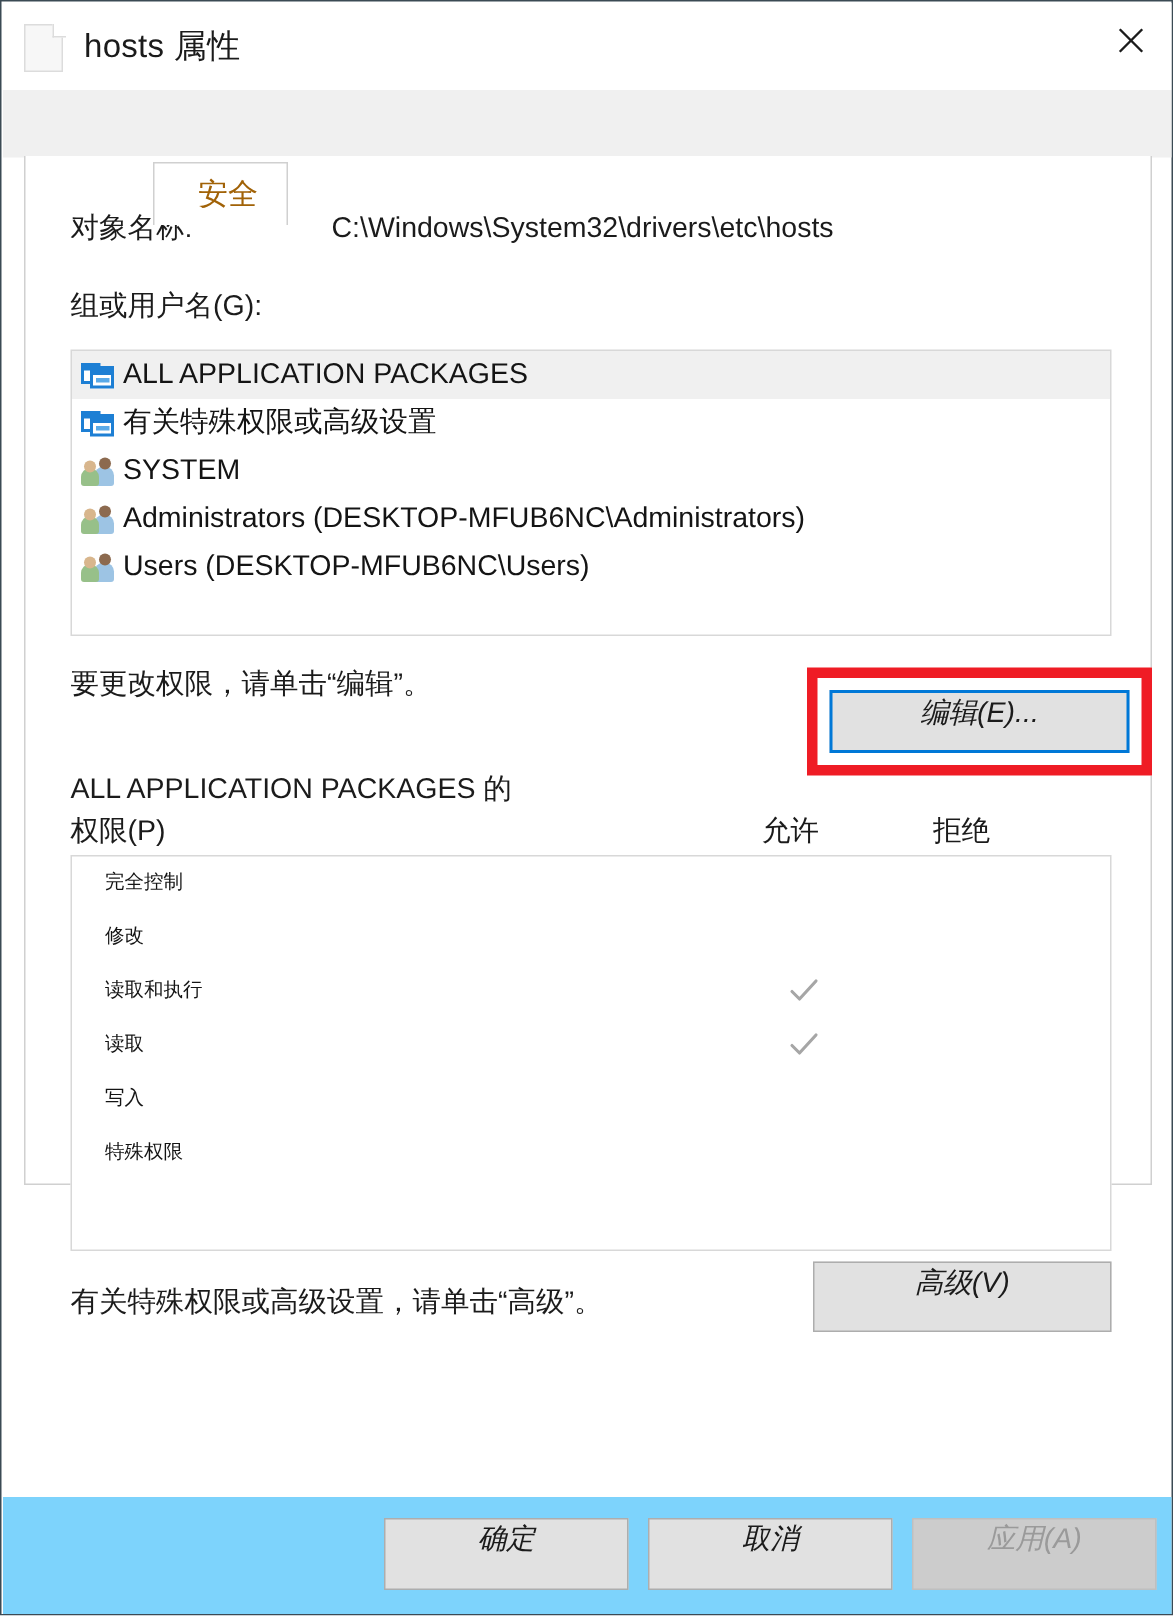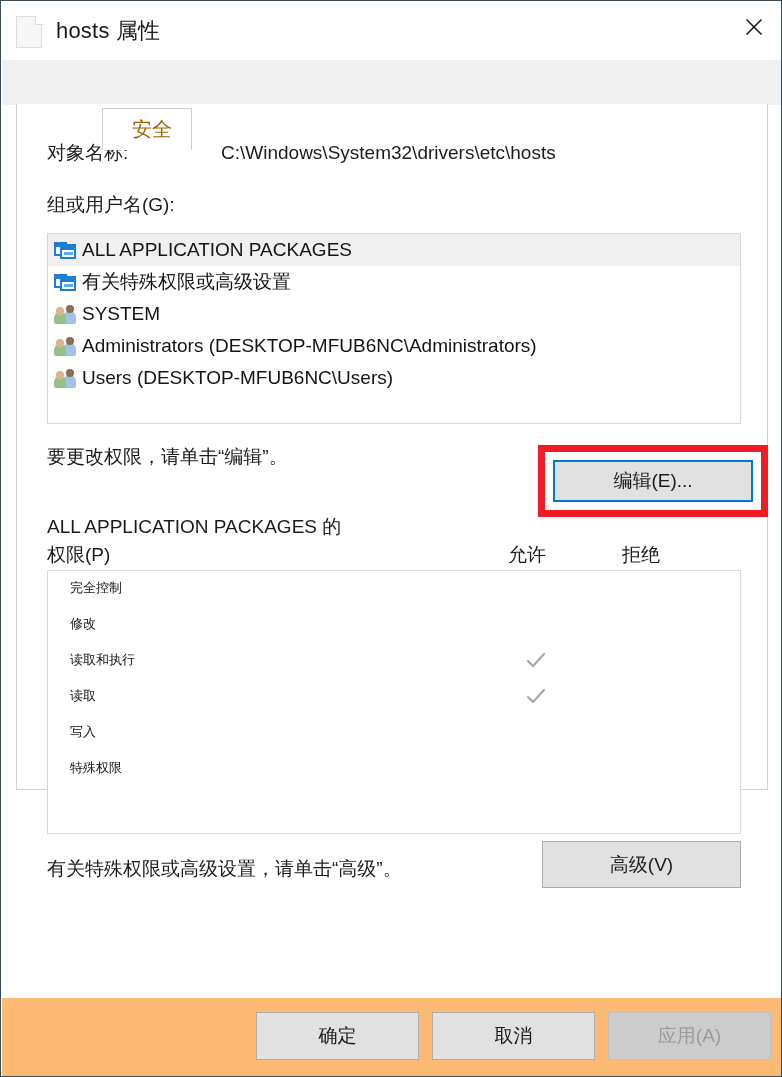--- a/index.html
+++ b/index.html
@@ -233,25 +233,26 @@
   
   .edit-hint { left: 30px; top: 340px; }
 
   .btn {
     box-sizing: border-box;
     background: #e1e1e1;
     border: 1px solid #adadad;
     font-size: 19px;
     color: #1b1b1b;
     display: flex;
-    align-items: center;
+    align-items: flex-start;
     justify-content: center;
     white-space: nowrap;
     cursor: default;
     font-family: "Liberation Sans", "DejaVu Sans", sans-serif;
+    font-style: italic;
   }
   .btn.disabled {
     background: #cccccc;
     border-color: #bfbfbf;
     color: #9a9a9a;
   }
 
   #edit-highlight {
     position: absolute;
     left: 521px; top: 341px;
@@ -306,21 +307,21 @@
     position: absolute;
     left: 525px; top: 737px;
     width: 199px; height: 47px;
   }
 
   
   .footer {
     position: absolute;
     left: 1px; top: 997px;
     width: 780px; height: 79px;
-    background: #fdba74;
+    background: #7dd3fc;
   }
   .footer .btn {
     position: absolute;
     top: 14px;
     width: 163px; height: 48px;
   }
   #ok-btn     { left: 254px; }
   #cancel-btn { left: 430px; }
   #apply-btn  { left: 606px; }
 </style>

